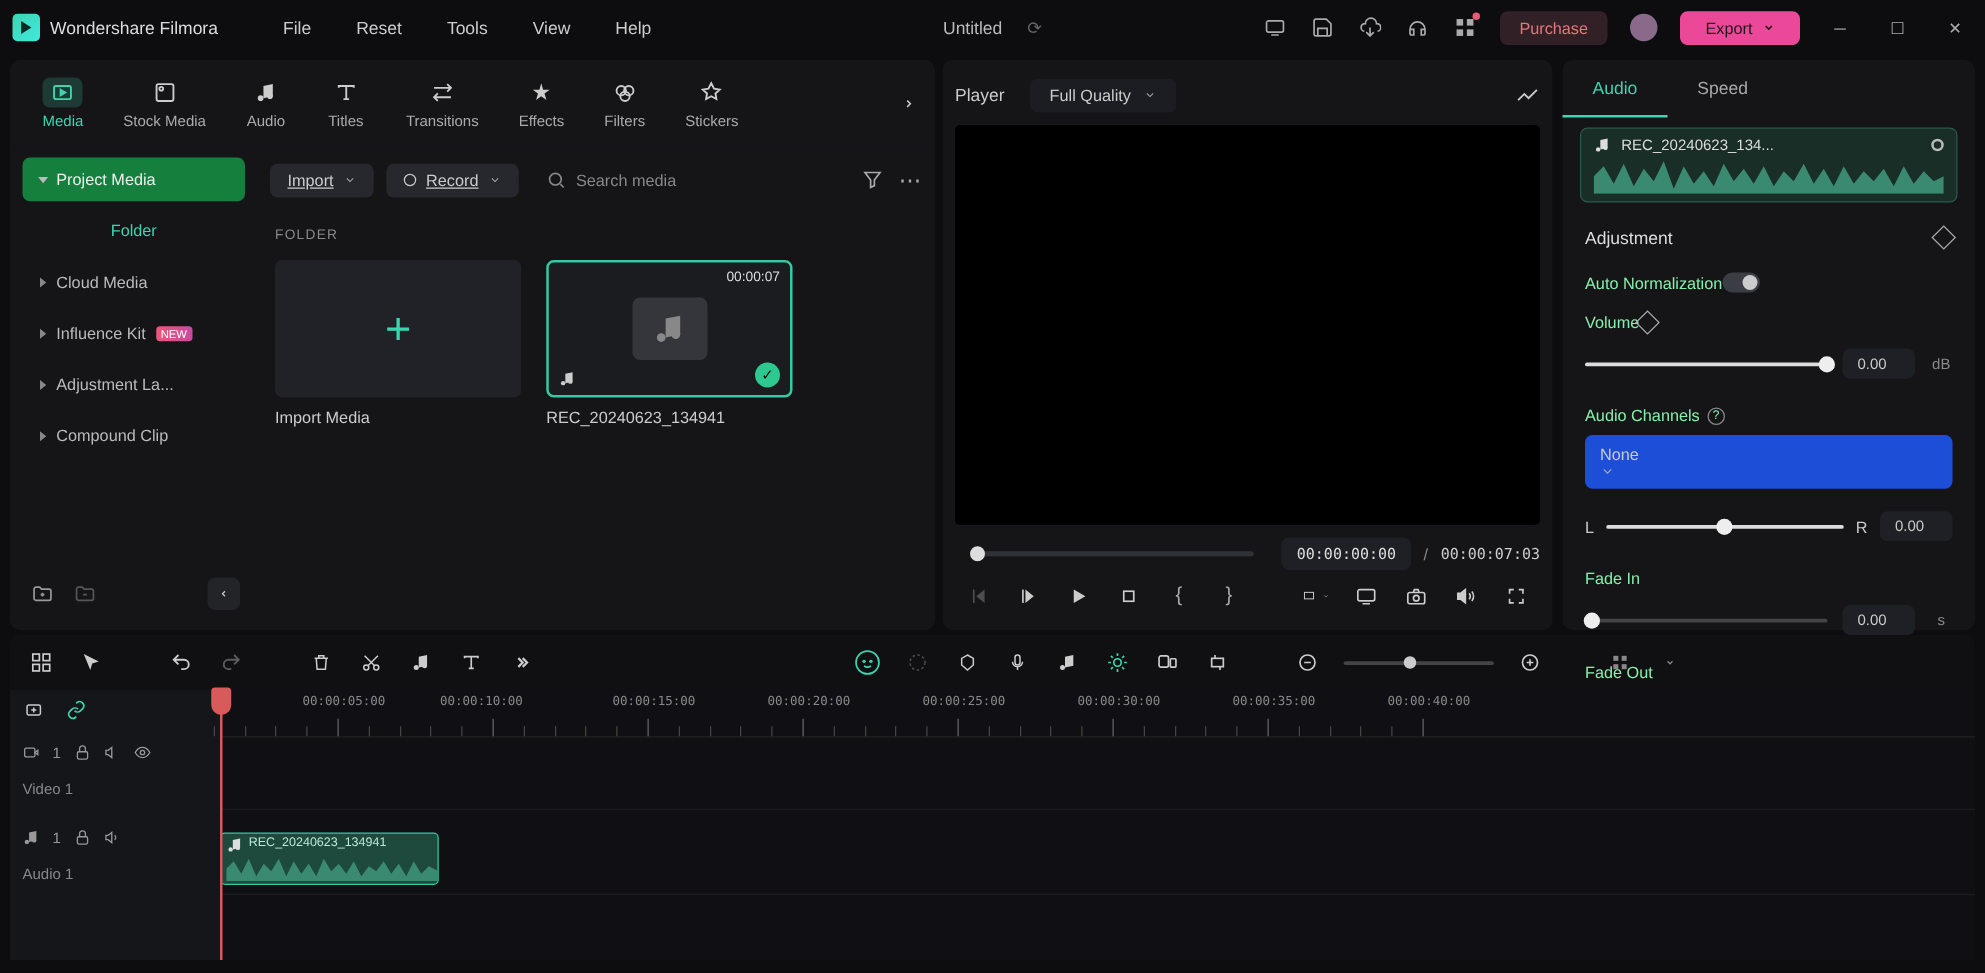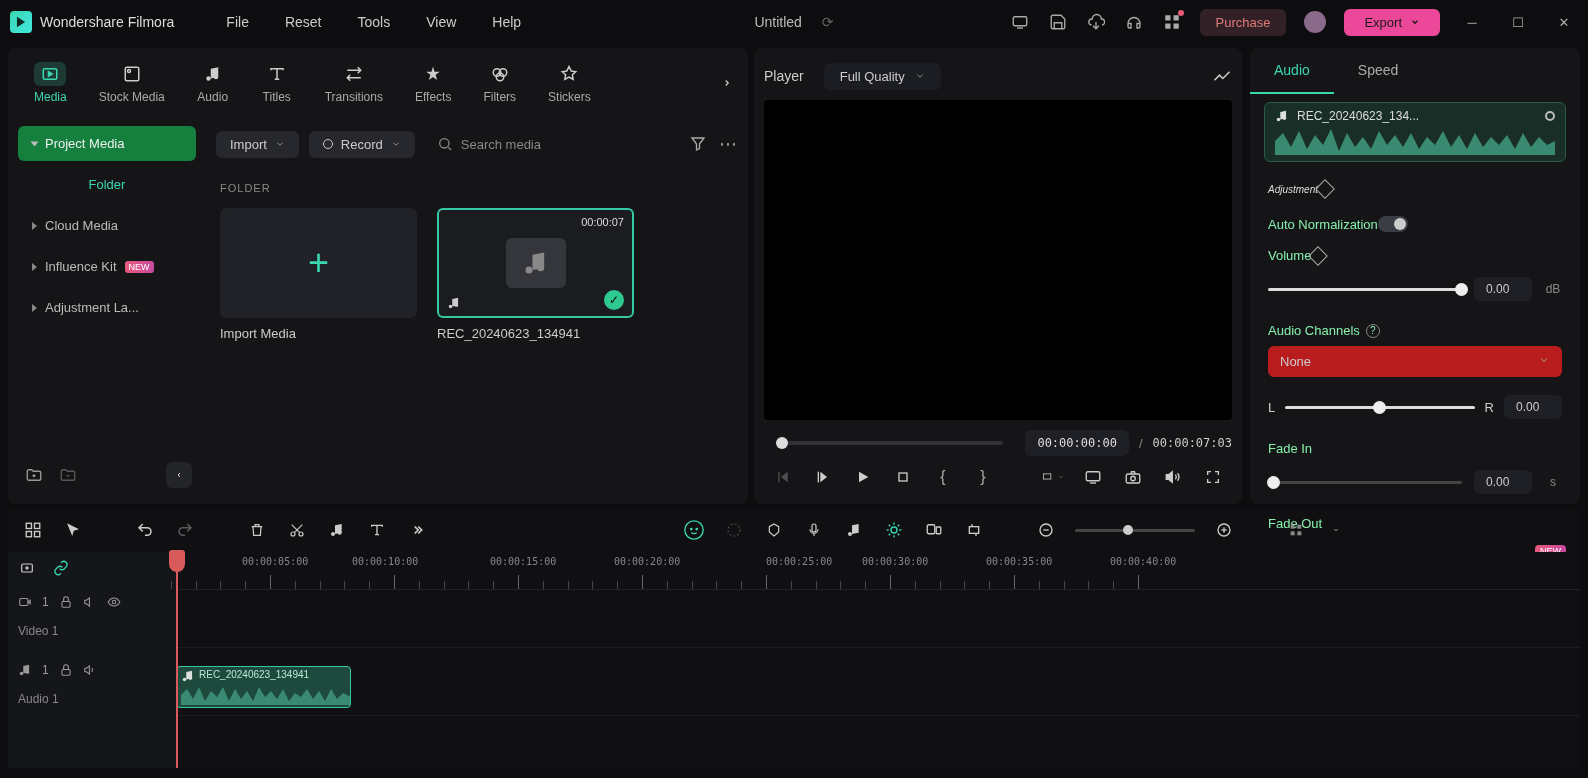--- a/index.html
+++ b/index.html
@@ -31,21 +31,21 @@
 .side-item.active { background:#15803d; color:#eee;}
 .side-item.folder { color:#3ad6b0; justify-content:center; font-size:13px;}
 .tri { display:inline-block; width:0;height:0;border-top:4px solid transparent;border-bottom:4px solid transparent;border-left:5px solid #888;}
 .badge-new { background:linear-gradient(90deg,#e85a7a,#c84aa0); color:#fff; font-size:9px; padding:1px 4px; border-radius:3px;}
 .sidebar-footer { margin-top:auto; display:flex; gap:10px; padding:8px 4px; align-items:center;}
 .sidebar-footer .mini-btn { width:24px;height:24px;display:flex;align-items:center;justify-content:center;cursor:pointer;color:#999;}
 .collapse-btn {margin-left:auto; background:#222428; border-radius:6px; width:26px;height:26px;display:flex;align-items:center;justify-content:center;}
 
 .media-content { flex:1; padding:6px 10px; display:flex; flex-direction:column;}
 .media-toolbar { display:flex; gap:10px; align-items:center; height:40px; margin-bottom:8px;}
-.pill-btn { background:#26282d; border-radius:6px; padding:6px 14px; display:flex; align-items:center; gap:8px; cursor:pointer; color:#ccc; font-size:13px;}
+.pill-btn { background:#26282d; border-radius:6px; padding:6px 14px; display:flex; align-items:center; gap:8px; cursor:pointer; color:#ccc; font-size:13px;text-decoration:underline;}
 .search-box { flex:1; display:flex; align-items:center; gap:8px; padding:6px 12px; color:#888;}
 .folder-label { color:#888; font-size:11px; letter-spacing:1px; margin:10px 4px;}
 .media-grid { display:flex; gap:20px; padding:4px;}
 .media-tile { width:197px; display:flex; flex-direction:column; gap:8px; cursor:pointer;}
 .tile-thumb { height:110px; background:#202227; border-radius:6px; display:flex;align-items:center;justify-content:center; position:relative;}
 .tile-thumb.selected { border:2px solid #35c9a3; background:#1a1c20;}
 .plus { color:#3ad6b0; font-size:36px; font-weight:200;}
 .dur-badge { position:absolute; top:6px; right:8px; font-size:11px; color:#ddd;}
 .check-badge { position:absolute; bottom:6px; right:8px; width:20px;height:20px; background:#2ec990; border-radius:50%; display:flex;align-items:center;justify-content:center;color:#0a0a0a;font-size:12px;}
 .music-badge { position:absolute; bottom:6px; left:8px; color:#ccc;}
@@ -63,31 +63,31 @@
 .transport-btns { display:flex; gap:18px; align-items:center; padding:6px 8px;}
 .tbtn { width:22px;height:22px;display:flex;align-items:center;justify-content:center;cursor:pointer;color:#aaa;}
 
 .inspector { width:330px; background:#151518; margin:4px 8px 4px 2px; border-radius:8px; display:flex; flex-direction:column;}
 .insp-tabs { display:flex; height:48px;}
 .insp-tab { padding:14px 24px; cursor:pointer; color:#aaa; font-size:14px;}
 .insp-tab.active { color:#3ad6b0; border-bottom:2px solid #3ad6b0;}
 .clip-preview { margin:8px 14px; background:#1a2e28; border:1px solid #2a5a4a; border-radius:6px; padding:6px 10px; display:flex; flex-direction:column; gap:4px;}
 .clip-header { display:flex; align-items:center; gap:8px; font-size:12px; color:#ddd;}
 .wave-svg { width:100%; height:28px;}
-.section-head { display:flex; align-items:center; padding:12px 18px; color:#ddd; font-size:10px;font-style:italic;}
+.section-head { display:flex; justify-content:space-between; align-items:center; padding:12px 18px; color:#ddd; font-size:14px;}
 .diamond { width:14px;height:14px; transform:rotate(45deg); border:1.5px solid #aaa; cursor:pointer;}
 .prop-row { padding:8px 18px; display:flex; justify-content:flex-start; align-items:center; font-size:13px; color:#86efac;}
 .toggle { width:30px; height:16px; background:#3a3d44; border-radius:8px; position:relative; cursor:pointer;}
 .toggle-knob { position:absolute; right:2px; top:2px; width:12px;height:12px;background:#ccc;border-radius:50%;}
 .slider-row { padding:6px 18px 14px; display:flex; align-items:center; gap:12px;}
 .slider { flex:1; height:3px; background:#ddd; border-radius:2px; position:relative;}
 .slider-thumb { position:absolute; top:-5px; width:13px; height:13px; background:#eee; border-radius:50%;}
 .val-box { background:#1e2025; border-radius:6px; padding:5px 12px; font-size:12px; min-width:58px; }
 .unit { color:#888; font-size:12px; min-width:18px; text-align:center;}
-.dropdown { margin:0 18px 14px; background:#b91c1c; border-radius:6px; padding:8px 12px; display:flex; justify-content:space-between; cursor:pointer;}
+.dropdown { margin:0 18px 14px; background:#1d4ed8; border-radius:6px; padding:8px 12px; display:flex; justify-content:space-between; cursor:pointer;flex-direction:column;}
 .balance-row { padding:4px 18px 14px; display:flex; align-items:center; gap:10px;}
 .insp-footer { margin-top:auto; padding:14px 18px; display:flex; gap:14px;}
 .foot-btn { flex:1; background:#26282d; border-radius:6px; padding:10px 0; text-align:center; cursor:pointer; font-size:13px;}
 .kf-btn { position:relative; }
 .kf-new { position:absolute; top:-8px; right:-4px; background:linear-gradient(90deg,#e85a7a,#c84aa0); font-size:9px; padding:1px 5px; border-radius:4px; color:#fff;}
 
 .timeline-panel { height:260px; background:#101013; display:flex; flex-direction:column; margin:0 8px 6px; border-radius:8px;}
 .tl-toolbar { height:44px; display:flex; align-items:center; gap:18px; padding:0 14px;}
 .tl-btn { width:22px;height:22px;display:flex;align-items:center;justify-content:center;cursor:pointer;color:#aaa;}
 .tl-toolbar .sep { width:14px;}
@@ -274,20 +274,24 @@
           </div>
         <div class="side-item">
             <span class="tri"></span>
             <span>Influence Kit</span>
             <span class="badge-new">NEW</span>
           </div>
         <div class="side-item">
             <span class="tri"></span>
             <span>Adjustment La...</span>
           </div>
+        <div class="side-item">
+            <span class="tri"></span>
+            <span>Compound Clip</span>
+          </div>
         <div class="sidebar-footer">
           <div class="mini-btn">
               <svg width="18" height="18" viewBox="0 0 24 24" fill="none" stroke="currentColor" stroke-width="1.8">
                 <path d="M3 7a2 2 0 012-2h4l2 2h8a2 2 0 012 2v8a2 2 0 01-2 2H5a2 2 0 01-2-2z"></path>
                 <line x1="12" y1="11" x2="12" y2="15"></line>
                 <line x1="10" y1="13" x2="14" y2="13"></line>
               </svg>
             </div>
           <div class="mini-btn" style="opacity:.5;">
               <svg width="18" height="18" viewBox="0 0 24 24" fill="none" stroke="currentColor" stroke-width="1.8">
@@ -749,21 +753,21 @@
           <div class="ruler-tick" style="left: 317.2px;"></div>
           <div class="ruler-tick" style="left: 292.4px;"></div>
           <div class="ruler-tick" style="left: 267.6px;"></div>
           <div class="ruler-tick" style="left: 242.8px;"></div>
           <div class="ruler-mark" style="left: 438px;">00:00:20:00</div>
           <div class="ruler-tick major" style="left: 466px;"></div>
           <div class="ruler-tick" style="left: 441.2px;"></div>
           <div class="ruler-tick" style="left: 416.4px;"></div>
           <div class="ruler-tick" style="left: 391.6px;"></div>
           <div class="ruler-tick" style="left: 366.8px;"></div>
-          <div class="ruler-mark" style="left: 590px;">00:00:25:00</div>
+          <div class="ruler-mark" style="left: 562px;">00:00:25:00</div>
           <div class="ruler-tick major" style="left: 590px;"></div>
           <div class="ruler-tick" style="left: 565.2px;"></div>
           <div class="ruler-tick" style="left: 540.4px;"></div>
           <div class="ruler-tick" style="left: 515.6px;"></div>
           <div class="ruler-tick" style="left: 490.8px;"></div>
           <div class="ruler-mark" style="left: 686px;">00:00:30:00</div>
           <div class="ruler-tick major" style="left: 714px;"></div>
           <div class="ruler-tick" style="left: 689.2px;"></div>
           <div class="ruler-tick" style="left: 664.4px;"></div>
           <div class="ruler-tick" style="left: 639.6px;"></div>

